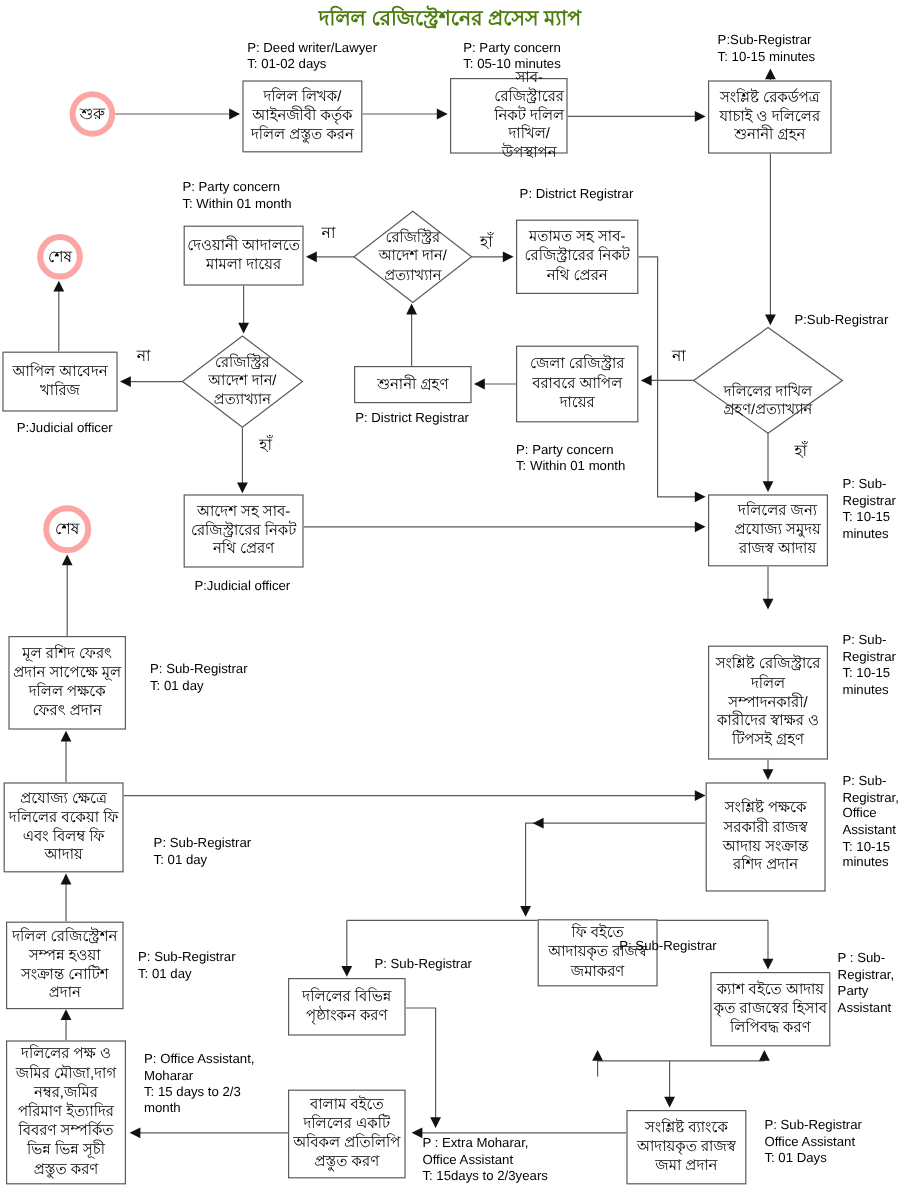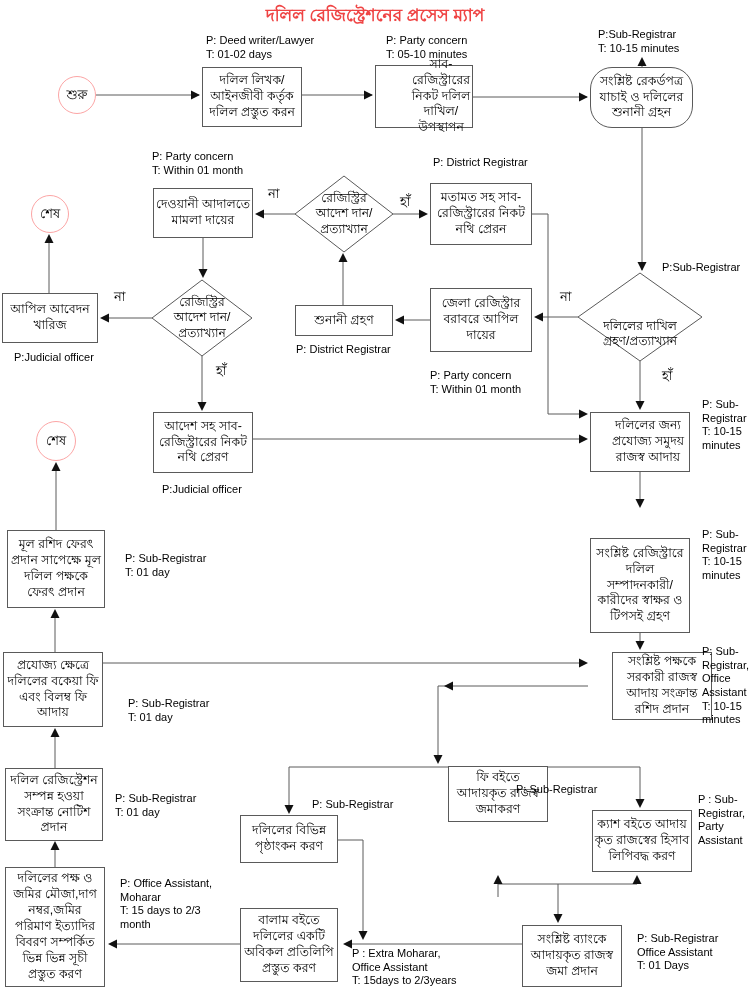--- a/index.html
+++ b/index.html
@@ -1,25 +1,25 @@
 <!DOCTYPE html>
 <html><head>
 <meta charset="utf-8">
 <style>
   html,body{margin:0;padding:0;background:#fff;}
   #canvas{position:relative;width:750px;height:990px;background:#fff;overflow:hidden;
           font-family:"Liberation Sans",sans-serif;}
   #edges{position:absolute;left:0;top:0;z-index:1;}
   .page-title{position:absolute;left:0;top:2px;width:100%;text-align:center;
-              font-size:17px;font-weight:bold;color:#ef4444;z-index:3;}
+              font-size:17px;font-weight:bold;color:#4d7c0f;z-index:3;}
   .node{position:absolute;z-index:2;display:flex;align-items:center;justify-content:center;
         text-align:center;white-space:pre-line;color:#000;font-size:12.4px;line-height:1.28;
         box-sizing:border-box;}
   .node.process{background:#fff;border:1px solid #5a5a5a;}
-  .node.terminal{background:#fff;border:1px solid #fca5a5;border-radius:50%;font-size:13px;}
+  .node.terminal{background:#fff;border:5px solid #fca5a5;border-radius:50%;font-size:13px;}
   .node.decision{background:transparent;border:none;font-size:12.2px;line-height:1.25;}
   .annotation{position:absolute;z-index:2;white-space:pre-line;font-size:11px;line-height:1.24;
               color:#000;text-align:left;}
   .branch-label{position:absolute;z-index:2;font-size:13px;color:#000;}
 </style>
 </head>
 <body>
 
 <div id="canvas">
   <div class="page-title">দলিল রেজিস্ট্রেশনের প্রসেস ম্যাপ</div>
@@ -101,21 +101,21 @@
       <polygon points="202,280 252,318 202,356 152,318" fill="#ffffff" stroke="#5a5a5a" stroke-width="1"></polygon>
     </svg>
   <div id="nodes-layer">
       <div class="node terminal" style="left: 58px; top: 76px; width: 38px; height: 38px;">শুরু</div>
       <div class="node process" style="left: 202px; top: 67px; width: 100px; height: 60px;">দলিল লিখক/
 আইনজীবী কর্তৃক
 দলিল প্রস্তুত করন</div>
       <div class="node process" style="left: 375px; top: 65px; width: 98px; height: 63px; padding-left: 34px;">সাব-রেজিস্ট্রারের
 নিকট দলিল
 দাখিল/উপস্থাপন</div>
-      <div class="node process" style="left: 590px; top: 67px; width: 103px; height: 61px; border-radius: 22px;">সংশ্লিষ্ট রেকর্ডপত্র
+      <div class="node process" style="left: 590px; top: 67px; width: 103px; height: 61px;">সংশ্লিষ্ট রেকর্ডপত্র
 যাচাই ও দলিলের
 শুনানী গ্রহন</div>
       <div class="node decision" style="left: 295px; top: 176px; width: 98px; height: 76px;">রেজিস্ট্রির
 আদেশ দান/
 প্রত্যাখ্যান</div>
       <div class="node process" style="left: 153px; top: 188px; width: 100px; height: 50px;">দেওয়ানী আদালতে
 মামলা দায়ের</div>
       <div class="node process" style="left: 430px; top: 183px; width: 102px; height: 62px;">মতামত সহ সাব-
 রেজিস্ট্রারের নিকট
 নথি প্রেরন</div>
@@ -144,21 +144,21 @@
 কারীদের স্বাক্ষর ও
 টিপসই গ্রহণ</div>
       <div class="node process" style="left: 7px; top: 530px; width: 98px; height: 78px;">মূল রশিদ ফেরৎ
 প্রদান সাপেক্ষে মূল
 দলিল পক্ষকে
 ফেরৎ প্রদান</div>
       <div class="node process" style="left: 3px; top: 652px; width: 100px; height: 75px;">প্রযোজ্য ক্ষেত্রে
 দলিলের বকেয়া ফি
 এবং বিলম্ব ফি
 আদায়</div>
-      <div class="node process" style="left: 588px; top: 652px; width: 100px; height: 68px; margin-left: 24px;">সংশ্লিষ্ট পক্ষকে
+      <div class="node process" style="left: 588px; top: 652px; width: 100px; height: 91px;">সংশ্লিষ্ট পক্ষকে
 সরকারী রাজস্ব
 আদায় সংক্রান্ত
 রশিদ প্রদান</div>
       <div class="node process" style="left: 5px; top: 768px; width: 98px; height: 73px;">দলিল রেজিস্ট্রেশন
 সম্পন্ন হওয়া
 সংক্রান্ত নোটিশ
 প্রদান</div>
       <div class="node process" style="left: 5px; top: 867px; width: 100px; height: 120px;">দলিলের পক্ষ ও
 জমির মৌজা,দাগ
 নম্বর,জমির

